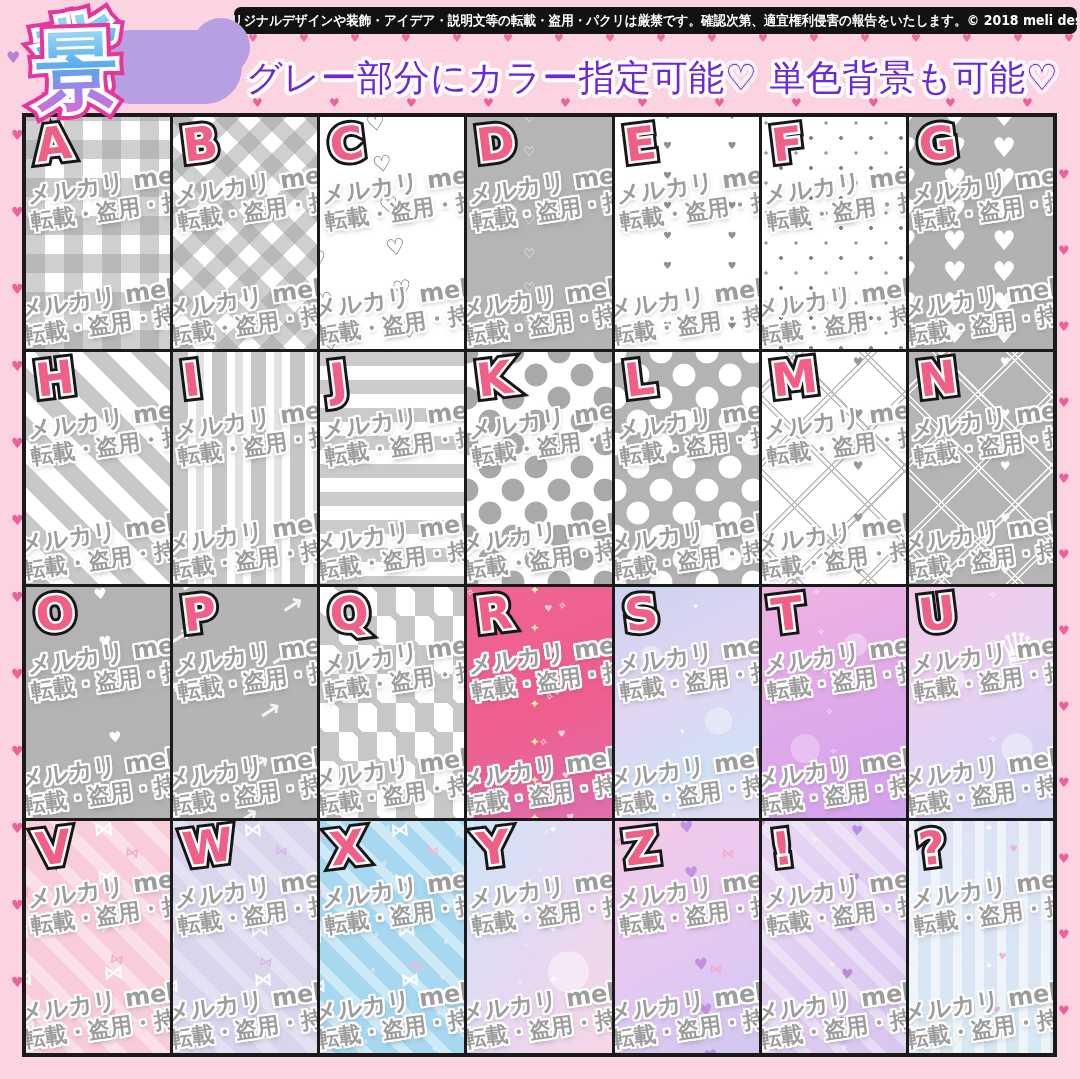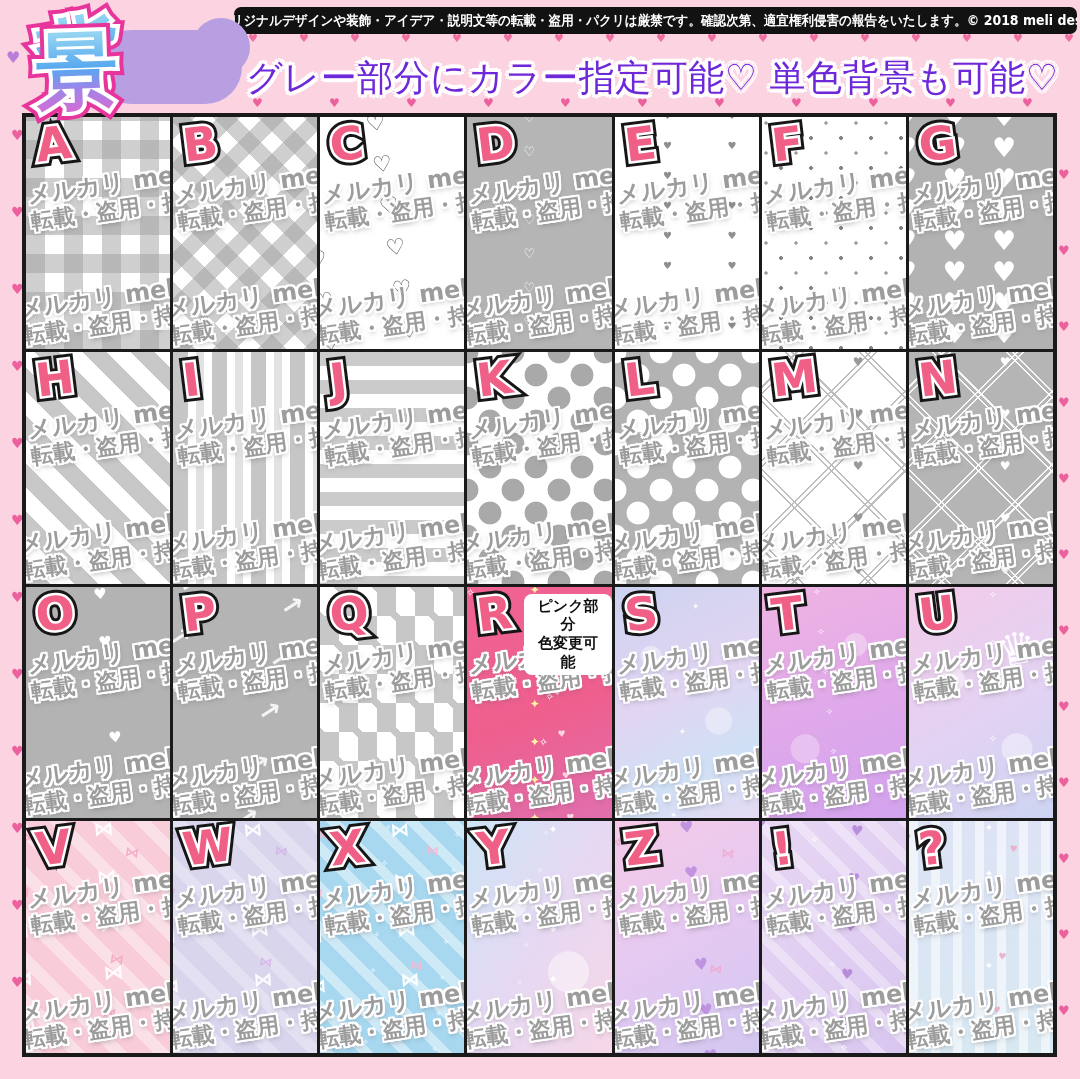--- a/index.html
+++ b/index.html
@@ -433,24 +433,20 @@
       <span class="fl">R</span>
     </span>
     <div class="wm wm1">
       <span class="wm-l1">メルカリ meli design</span>
       <span class="wm-l2">転載・盗用・持込厳禁</span>
     </div>
     <div class="wm wm2">
       <span class="wm-l1">メルカリ meli design</span>
       <span class="wm-l2">転載・盗用・持込厳禁</span>
     </div>
-  <div class="rnote">
-        <div>ピンク部分</div>
-        <div>色変更可能</div>
-      </div>
       <div class="glyph-layer" style="font-size: 12px; color: rgb(255, 243, 166); letter-spacing: 32px; line-height: 38px; transform: rotate(0deg) translate(0px, 0px);">✦ ✦ ✦ ✦ ✦ ✦ ✦ ✦ ✦ ✦ ✦ ✦ ✦ ✦ ✦ ✦ ✦ ✦ ✦ ✦ ✦ ✦ ✦ ✦ ✦ ✦ ✦ ✦ ✦ ✦ ✦ ✦ ✦ ✦ ✦ ✦ ✦ ✦ ✦ ✦ ✦ ✦ ✦ ✦ ✦ ✦ ✦ ✦ ✦ ✦ ✦ ✦ ✦ ✦ ✦ ✦ ✦ ✦ ✦ ✦ ✦ ✦ ✦ ✦ ✦ ✦ ✦ ✦ ✦ ✦ ✦ ✦ ✦ ✦ ✦ ✦ ✦ ✦ ✦ ✦ </div>
       <div class="glyph-layer" style="font-size: 11px; color: rgb(255, 255, 255); letter-spacing: 40px; line-height: 46px; transform: rotate(8deg) translate(0px, 10px);">✧ ✧ ✧ ✧ ✧ ✧ ✧ ✧ ✧ ✧ ✧ ✧ ✧ ✧ ✧ ✧ ✧ ✧ ✧ ✧ ✧ ✧ ✧ ✧ ✧ ✧ ✧ ✧ ✧ ✧ ✧ ✧ ✧ ✧ ✧ ✧ ✧ ✧ ✧ ✧ ✧ ✧ ✧ ✧ ✧ ✧ ✧ ✧ ✧ ✧ ✧ ✧ ✧ ✧ ✧ ✧ ✧ ✧ ✧ ✧ </div>
       <div class="glyph-layer" style="font-size: 9px; color: rgb(255, 210, 226); letter-spacing: 46px; line-height: 42px; transform: rotate(-6deg) translate(0px, 18px);">♥ ♥ ♥ ♥ ♥ ♥ ♥ ♥ ♥ ♥ ♥ ♥ ♥ ♥ ♥ ♥ ♥ ♥ ♥ ♥ ♥ ♥ ♥ ♥ ♥ ♥ ♥ ♥ ♥ ♥ ♥ ♥ ♥ ♥ ♥ ♥ ♥ ♥ ♥ ♥ ♥ ♥ ♥ ♥ ♥ ♥ ♥ ♥ ♥ ♥ ♥ ♥ ♥ ♥ ♥ ♥ ♥ ♥ ♥ ♥ </div>
     </div>
     <div class="cell pat-dreamy-lavender">
     <span class="badge">
       <span class="bl">S</span>
       <span class="wl">S</span>
       <span class="fl">S</span>
     </span>

